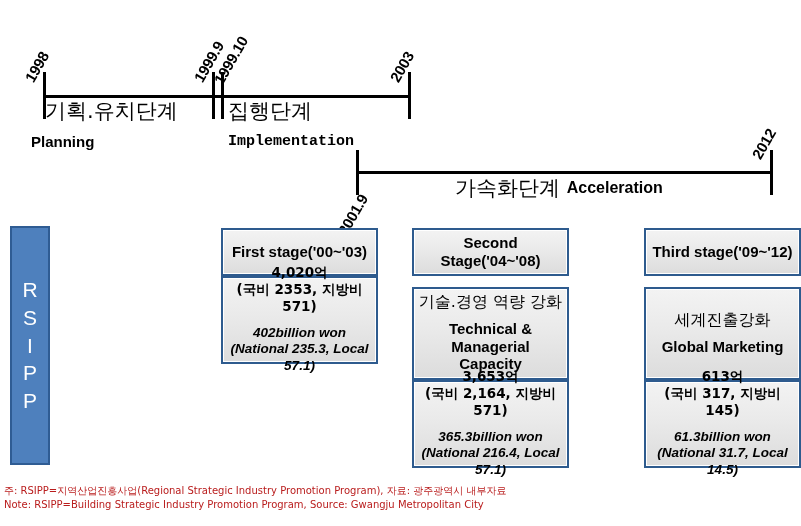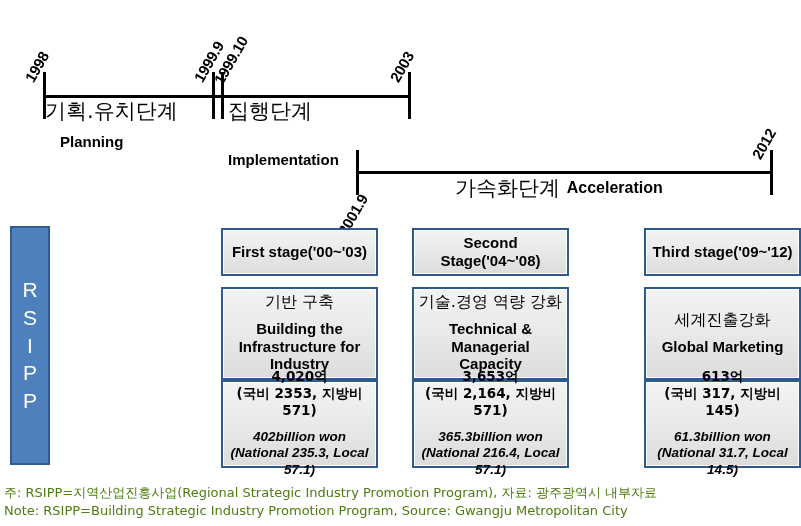--- a/index.html
+++ b/index.html
@@ -134,48 +134,48 @@
     text-align: center;
   }
   .val-en { font-weight: bold; font-style: italic; }
 
   
   #footnote {
     position: absolute;
     left: 4px;
     top: 484px;
     font-family: "DejaVu Sans", "Liberation Sans", sans-serif;
-    font-size: 13px;
+    font-size: 10px;
     line-height: 1.42;
     white-space: nowrap;
-    color: #4d7c0f;
+    color: #b91c1c;
   }
 </style>
 </head>
 <body>
 
 <div>
 
   <div class="tl-hline" style="left:43px; top:95px; width:368px;"></div>
 
   <div class="tl-tick" style="left:43px; top:72px; height:47px;"></div>
   <div class="tl-tick" style="left:212px; top:72px; height:47px;"></div>
   <div class="tl-tick" style="left:221px; top:72px; height:47px;"></div>
   <div class="tl-tick" style="left:408px; top:72px; height:47px;"></div>
 
   <div class="tl-year" style="left:36px; top:68px;">1998</div>
   <div class="tl-year" style="left:205px; top:68px;">1999.9</div>
   <div class="tl-year" style="left:225px; top:70px;">1999.10</div>
   <div class="tl-year" style="left:401px; top:68px;">2003</div>
 
   <div class="tl-phase-kr" style="left:45px; top:97px;">기획.유치단계</div>
-  <div class="tl-phase-en" style="left:60px; top:133px;">Planning</div>
+  <div class="tl-phase-en" style="left:31px; top:133px;">Planning</div>
 
   <div class="tl-phase-kr" style="left:228px; top:97px;">집행단계</div>
-  <div class="tl-phase-en" style="left:228px; top:151px;">Implementation</div>
+  <div class="tl-phase-en" style="left:228px; top:133px;font-family:Liberation Mono, monospace;">Implementation</div>
 </div>
 
 <div>
 
   <div class="tl-hline" style="left:356px; top:171px; width:416px;"></div>
 
   <div class="tl-tick" style="left:356px; top:150px; height:45px;"></div>
   <div class="tl-tick" style="left:770px; top:150px; height:45px;"></div>
 
   <div class="tl-year" style="left:349px; top:221px;">2001.9</div>
@@ -190,24 +190,20 @@
 <div id="rsipp-bar">
   <span>R</span>
   <span>S</span>
   <span>I</span>
   <span>P</span>
   <span>P</span>
 </div>
 
 <div class="stage-col" style="left:221px; top:228px;">
   <div class="boxy hdr-box">First stage('00~'03)</div>
-  <div class="boxy title-box">
-    <div class="title-kr">기반 구축</div>
-    <div class="title-en">Building the Infrastructure for Industry</div>
-  </div>
   <div class="boxy val-box">
     <div class="val-kr">
       <div>4,020억</div>
       <div>(국비 2353, 지방비 571)</div>
     </div>
     <div class="val-en">
       <div>402billion won</div>
       <div>(National 235.3, Local 57.1)</div>
     </div>
   </div>

